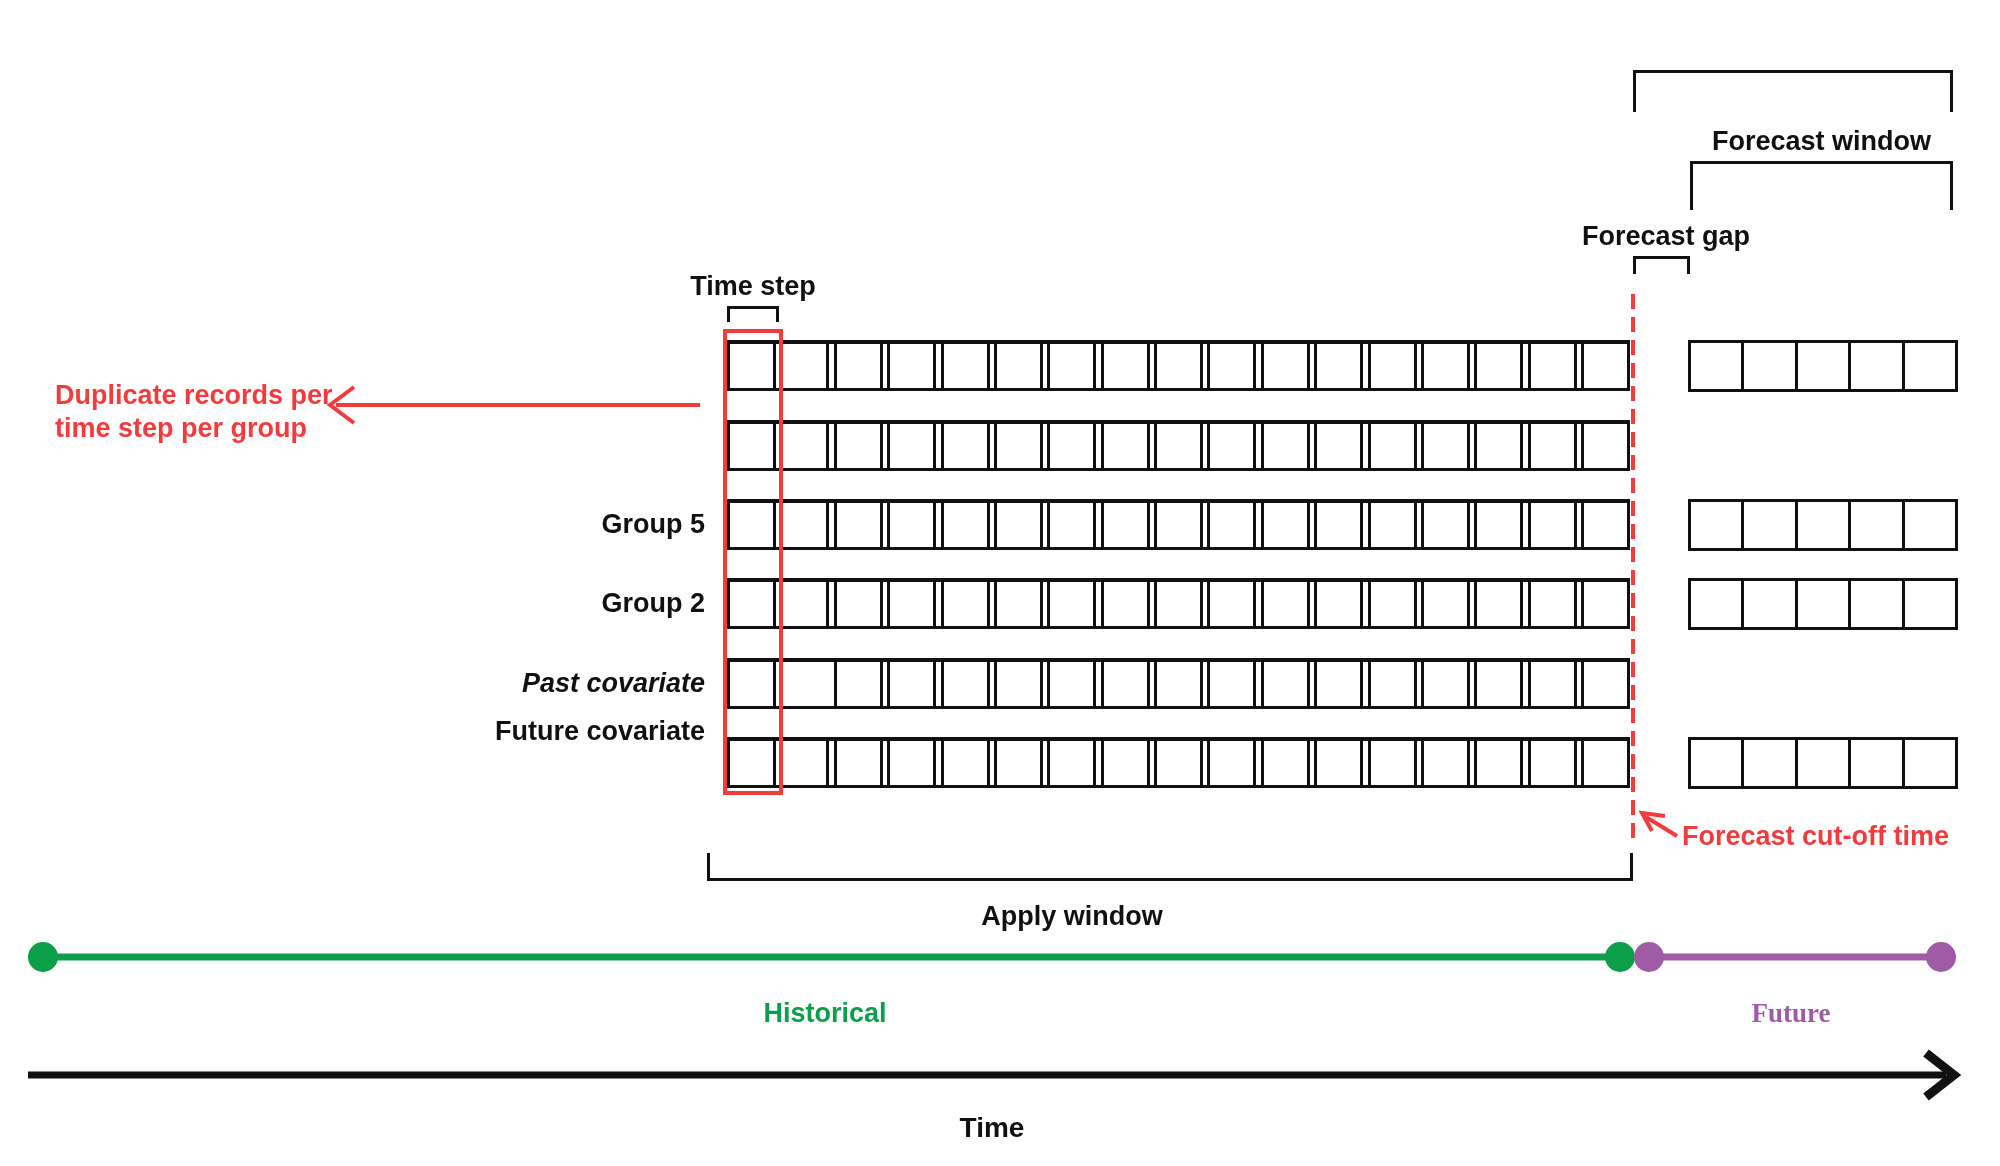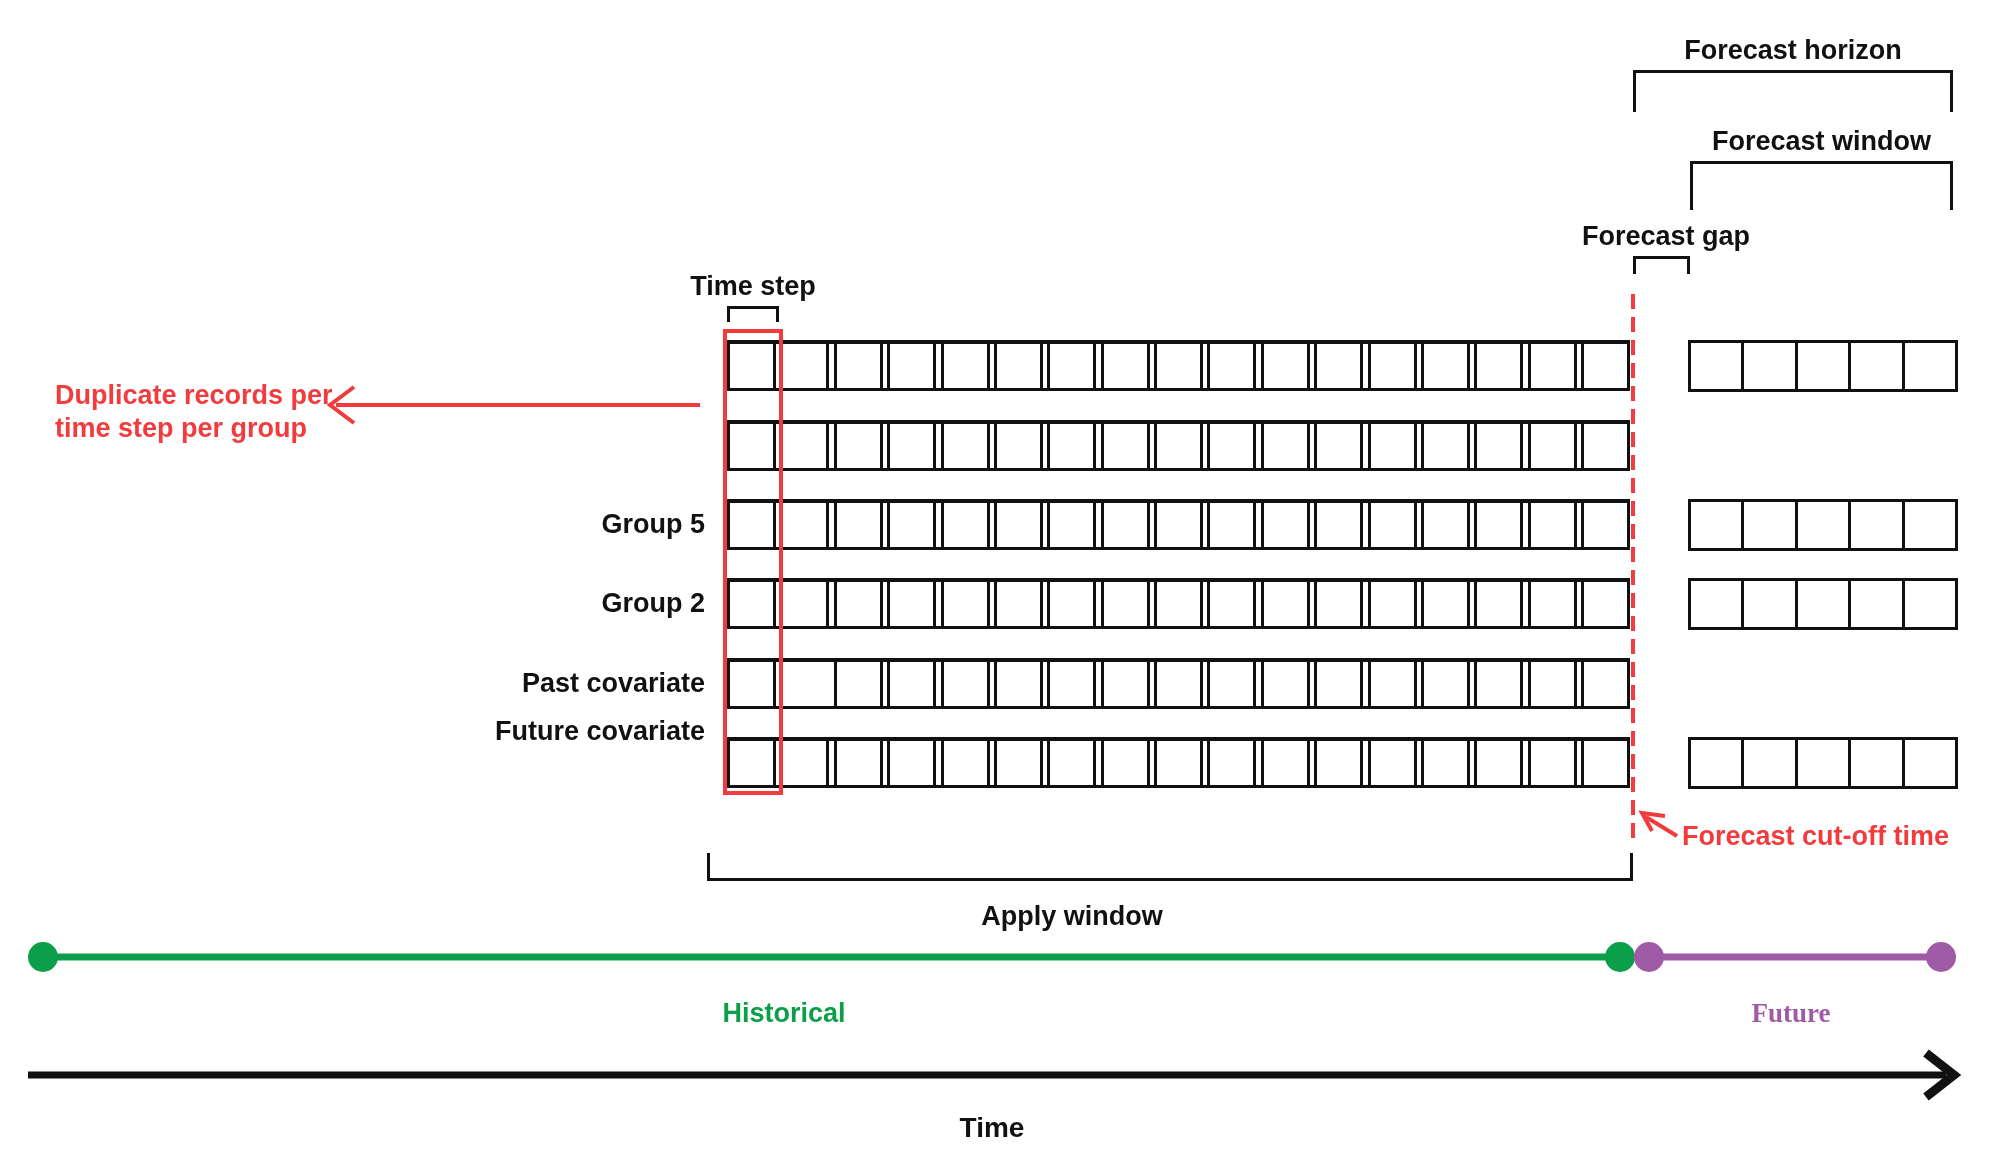--- a/index.html
+++ b/index.html
@@ -49,35 +49,34 @@
   svg.overlay { position:absolute; left:0; top:0; z-index:5; pointer-events:none; }
   .stroke-red { stroke:var(--red); } .stroke-green { stroke:var(--green); }
   .stroke-purple { stroke:var(--purple); } .fill-green { fill:var(--green); }
   .fill-purple { fill:var(--purple); }
 </style>
 </head>
 <body>
 
 <div id="canvas">
 
-  <div class="lbl" style="left:1633px; top:36px; width:320px; text-align:center;">Forecast horizon</div>
   <div class="bracket down" style="left:1633px; top:70px; width:320px; height:42px;"></div>
 
   <div class="lbl" style="left:1690px; top:127px; width:263px; text-align:center;">Forecast window</div>
   <div class="bracket down" style="left:1690px; top:161px; width:263px; height:49px;"></div>
 
   <div class="lbl center" style="left:1666px; top:222px;">Forecast gap</div>
   <div class="bracket down" style="left:1633px; top:256px; width:57px; height:18px;"></div>
 
   <div class="lbl center" style="left:753px; top:272px;">Time step</div>
   <div class="bracket down" style="left:727px; top:306px; width:52px; height:16px;"></div>
 
   <div class="row-label" style="top:499px;">Group 5</div>
   <div class="row-label" style="top:578px;">Group 2</div>
-  <div class="row-label" style="top:658px;">Past covariate</div>
+  <div class="row-label" style="top:658px;font-style:italic;">Past covariate</div>
   <div class="row-label" style="top:706px;">Future covariate</div>
 
   <div class="row" style="top:340px;">
       <div class="cell"></div>
       <div class="cell"></div>
       <div class="cell"></div>
       <div class="cell"></div>
       <div class="cell"></div>
       <div class="cell"></div>
       <div class="cell"></div>
@@ -224,21 +223,21 @@
   <div class="lbl red-text" style="left:55px; top:379px; line-height:33px;">
     <div>Duplicate records per</div>
     <div>time step per group</div>
   </div>
 
   <div class="lbl red-text" style="left:1682px; top:822px;">Forecast cut-off time</div>
 
   <div class="bracket up" style="left:707px; top:853px; width:926px; height:28px;"></div>
   <div class="lbl center" style="left:1072px; top:902px;">Apply window</div>
 
-  <div class="lbl center green-text" style="left:784px; top:999px;">Historical</div>
+  <div class="lbl center green-text" style="left:825px; top:999px;">Historical</div>
   <div class="lbl center purple-text" style="left:1791px; top:999px;">Future</div>
   <div class="lbl center" style="left:992px; top:1113px; font-size:28px;">Time</div>
 
   <svg class="overlay" width="2000" height="1166" viewBox="0 0 2000 1166">
 
     <g>
       <line class="stroke-red" x1="700" y1="405" x2="336" y2="405" stroke-width="4"></line>
       <polyline class="stroke-red" points="354,387 330,405 354,423" fill="none" stroke-width="4"></polyline>
     </g>
 

